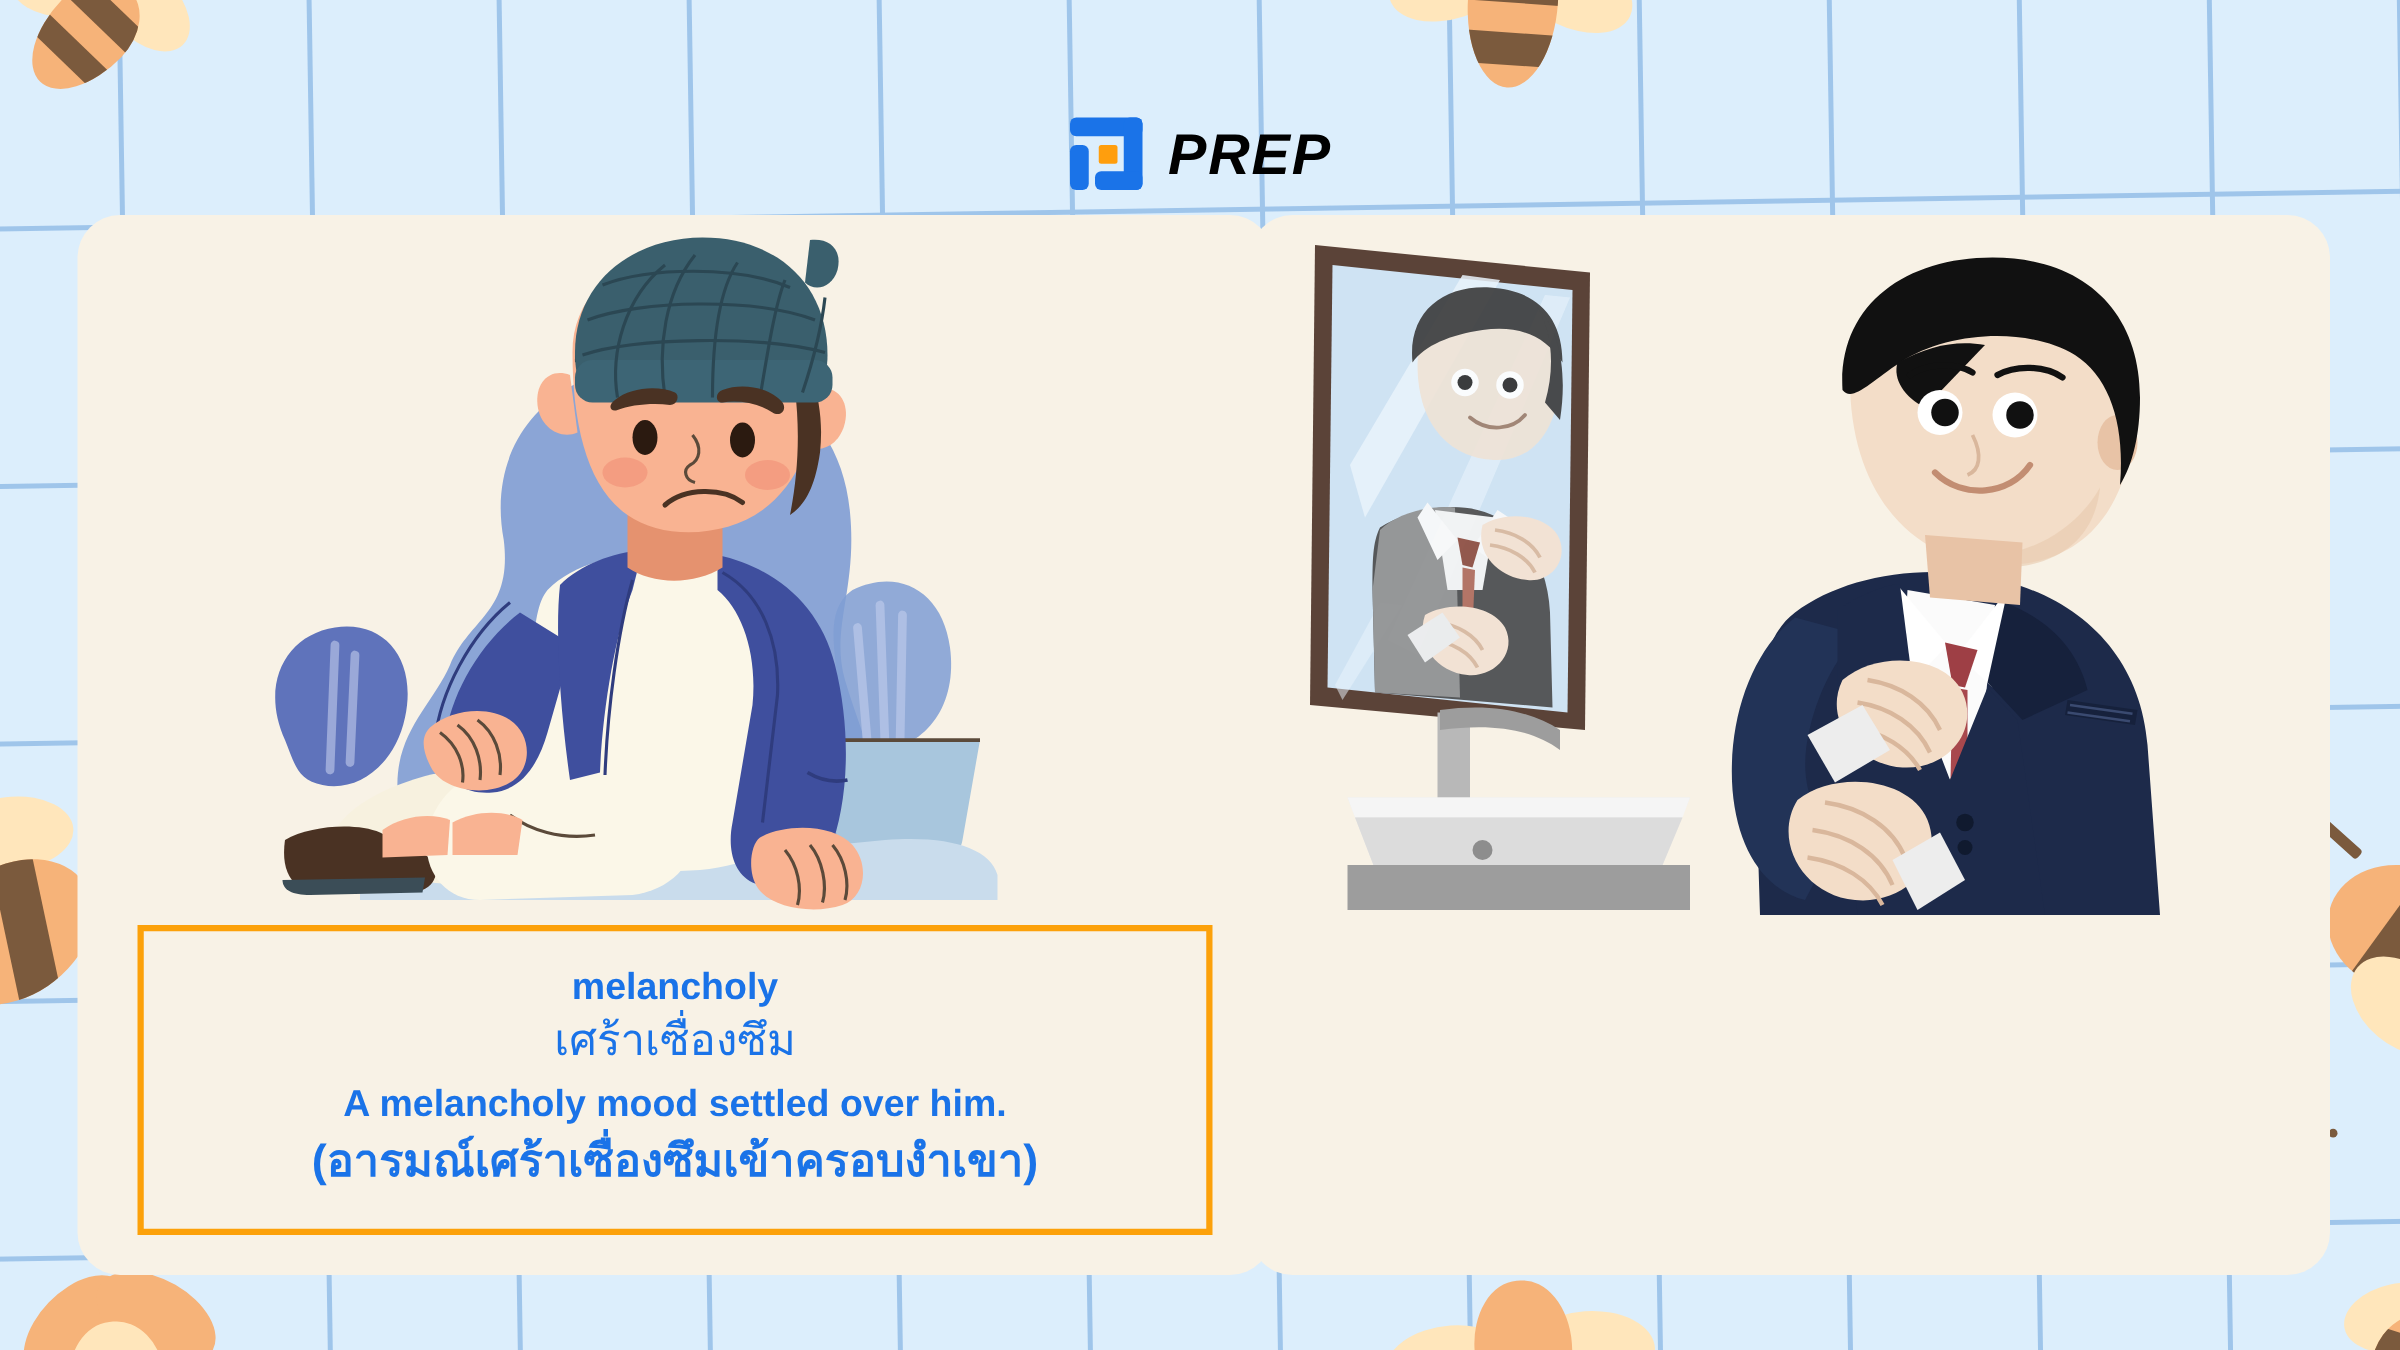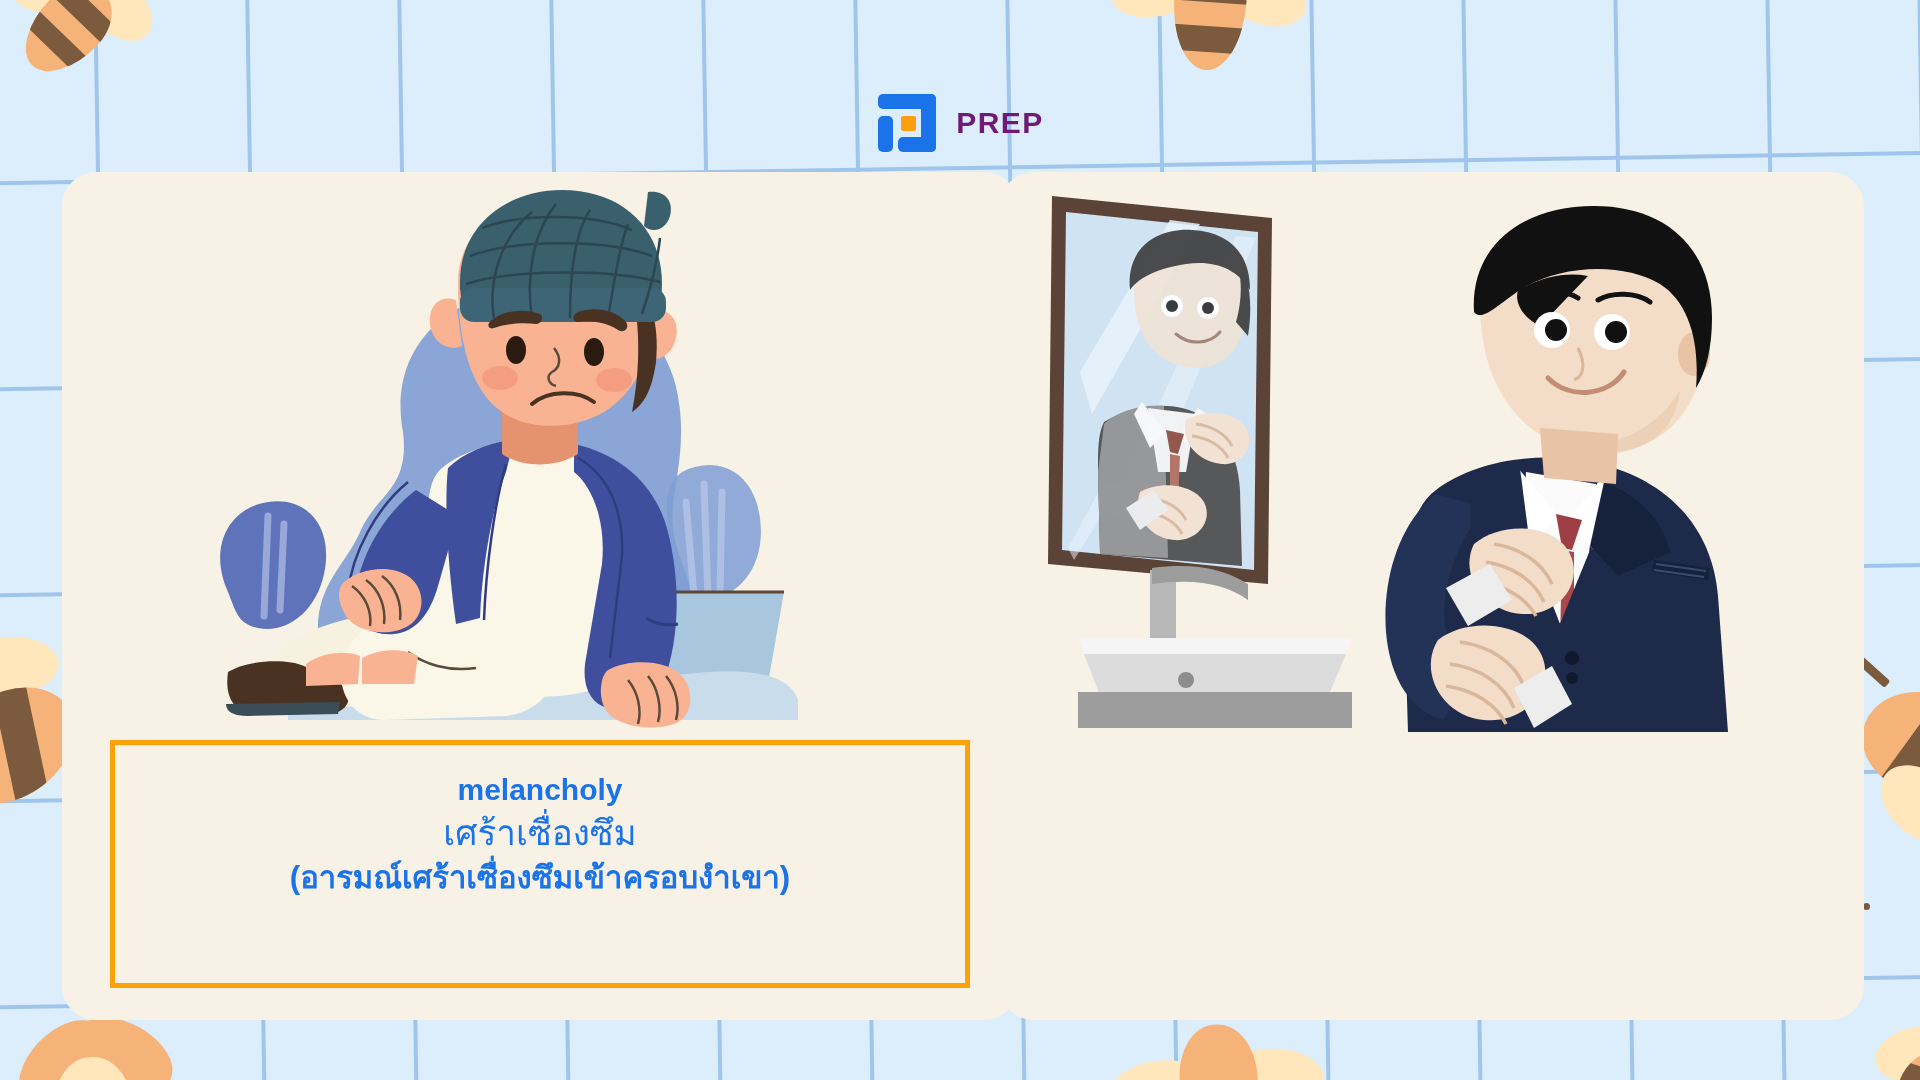--- a/index.html
+++ b/index.html
@@ -60,25 +60,26 @@
     position: absolute;
     left: 0; right: 0;
     top: 92px;
     display: flex;
     align-items: center;
     justify-content: center;
     gap: 16px;
   }
   .logo-mark { position: relative; width: 64px; height: 62px; }
   .logo-word {
-    font-size: 30px;
+    font-size: 46px;
     font-weight: 700;
     letter-spacing: 1.5px;
-    color: #701a75;
+    color: #000000;
     line-height: 1;
+    font-style: italic;
   }
 
   
   .card {
     position: absolute;
     top: 172px;
     height: 848px;
     background: #f8f2e6;
     border-radius: 34px;
   }
@@ -118,21 +119,21 @@
   .w-sentence {
     color: #1a73e8;
     font-weight: 700;
     font-size: 30px;
     line-height: 1.38;
     margin-top: 6px;
   }
   .w-gloss {
     color: #1a73e8;
     font-weight: 700;
-    font-size: 31px;
+    font-size: 36px;
     line-height: 1.38;
   }
 
   
   .illus svg { display: block; width: 100%; height: 100%; }
 </style>
 </head>
 <body>
 
 <div id="stage">
@@ -336,20 +337,21 @@
         <path d="M424 232 C440 218 470 218 486 230" stroke="#4a3223" stroke-width="4" fill="none" stroke-linecap="round"></path>
 
         <ellipse cx="392" cy="206" rx="18" ry="12" fill="#f08a72" opacity=".55"></ellipse>
         <ellipse cx="506" cy="208" rx="18" ry="12" fill="#f08a72" opacity=".55"></ellipse>
       </svg>
     </div>
 
     <div class="word-box">
       <div class="w-term">melancholy</div>
       <div class="w-thai">เศร้าเซื่องซึม</div>
+      <div class="w-sentence">A melancholy mood settled over him.</div>
       <div class="w-gloss">(อารมณ์เศร้าเซื่องซึมเข้าครอบงำเขา)</div>
     </div>
   </div>
 
   <div class="card right">
 
     <div class="illus">
       <svg viewBox="0 0 864 560" aria-hidden="true">
 
         <path d="M52 24 L272 46 L268 412 L48 392 Z" fill="#5b4338"></path>

